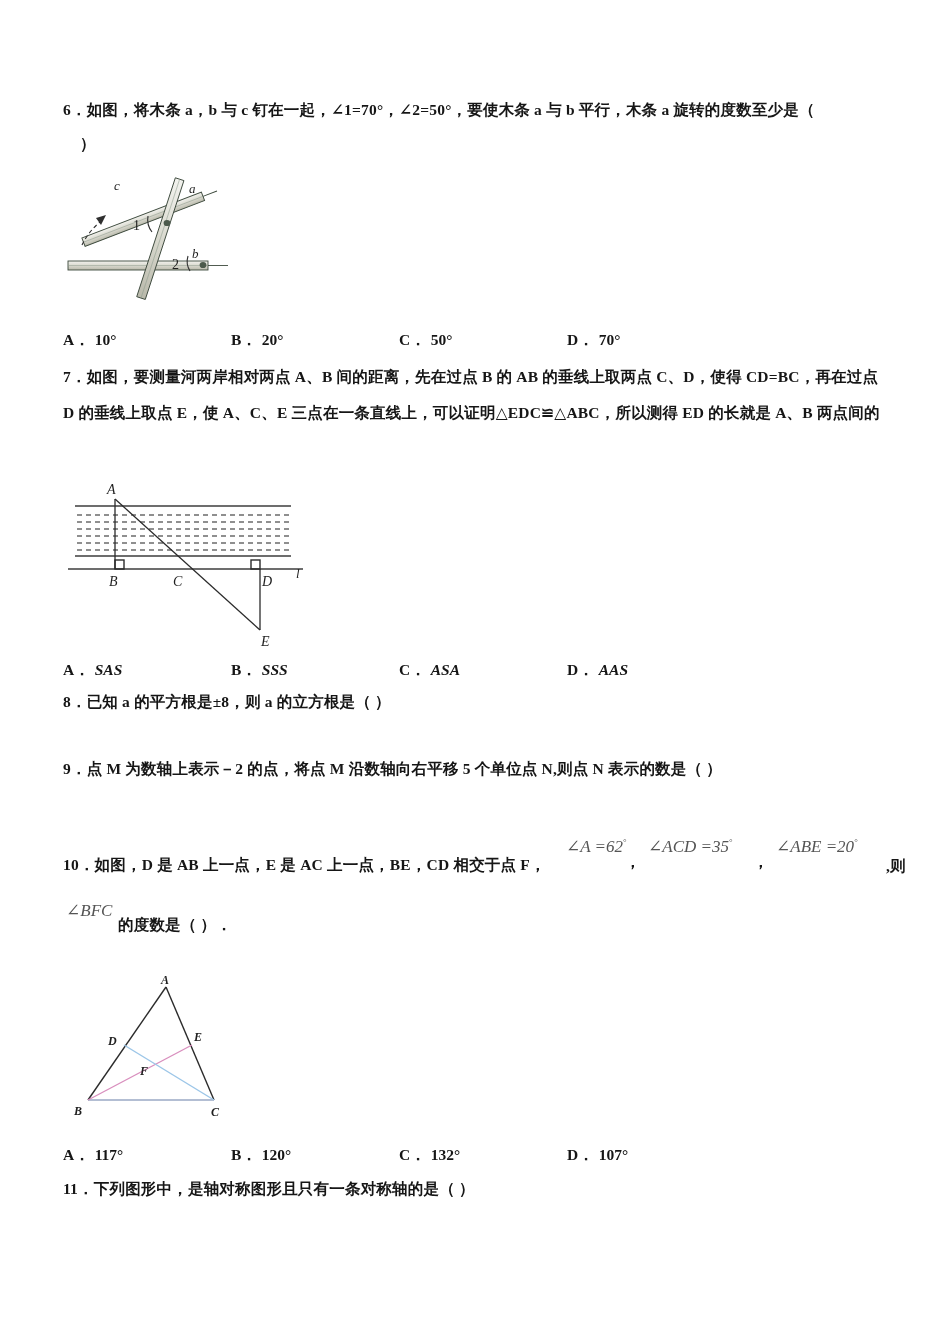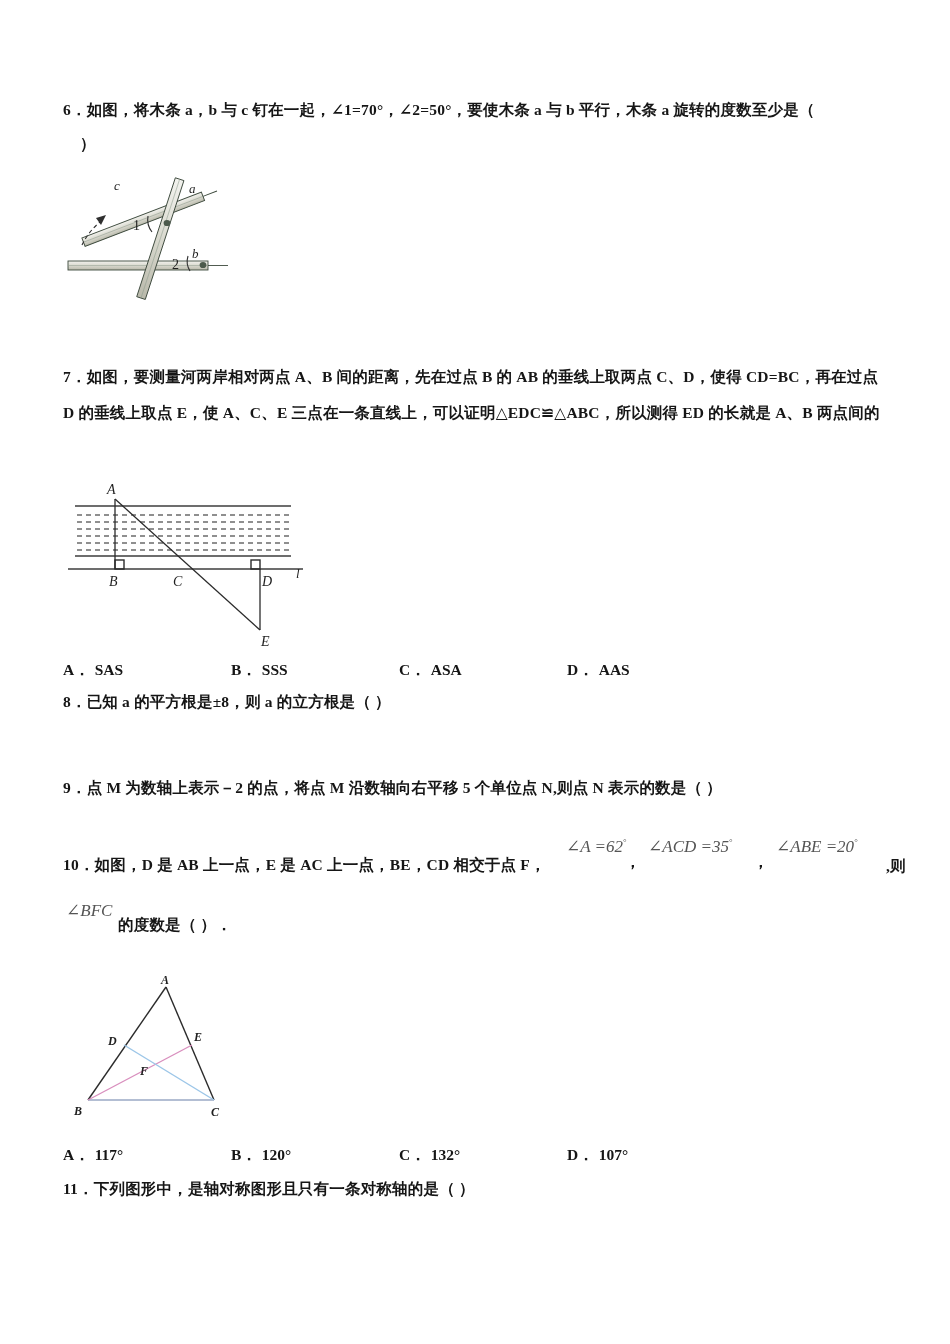--- a/index.html
+++ b/index.html
@@ -48,20 +48,21 @@
     font-weight: 700;
     color: #161616;
     white-space: nowrap;
   }
   .opt.i0 { left: 0px; }
   .opt.i1 { left: 168px; }
   .opt.i2 { left: 336px; }
   .opt.i3 { left: 504px; }
   .opt .lab { margin-right: 5px; }
   .opt.ital .val {
+    font-style: italic;
     font-family: "Liberation Serif", "DejaVu Serif", serif;
   }
 
   
   .mathrun {
     position: absolute;
     font-family: "Liberation Serif", "DejaVu Serif", serif;
     font-style: italic;
     font-size: 17px;
     color: #555555;
@@ -128,20 +129,34 @@
       </g>
 
       <text x="54" y="22" font-family="Liberation Serif, serif" font-style="italic" font-size="13" fill="#1f1f1f">c</text>
       <text x="129" y="25" font-family="Liberation Serif, serif" font-style="italic" font-size="13" fill="#1f1f1f">a</text>
       <text x="132" y="90" font-family="Liberation Serif, serif" font-style="italic" font-size="13" fill="#1f1f1f">b</text>
       <text x="73" y="62" font-family="Liberation Serif, serif" font-size="14" fill="#1f1f1f">1</text>
       <text x="112" y="101" font-family="Liberation Serif, serif" font-size="14" fill="#1f1f1f">2</text>
     </svg>
   </div>
 
+  <div class="opts" style="top:330px;">
+    <div class="opt i0">
+      <span class="lab">A．</span><span class="val">10°</span>
+    </div>
+    <div class="opt i1">
+      <span class="lab">B．</span><span class="val">20°</span>
+    </div>
+    <div class="opt i2">
+      <span class="lab">C．</span><span class="val">50°</span>
+    </div>
+    <div class="opt i3">
+      <span class="lab">D．</span><span class="val">70°</span>
+    </div>
+  </div>
 
   <div class="qline" style="left:45px; top:368px;">7．如图，要测量河两岸相对两点 A、B 间的距离，先在过点 B 的 AB 的垂线上取两点 C、D，使得 CD=BC，再在过点</div>
   <div class="qline" style="left:45px; top:404px;">D 的垂线上取点 E，使 A、C、E 三点在一条直线上，可以证明△EDC≌△ABC，所以测得 ED 的长就是 A、B 两点间的</div>
 
   <div class="fig" style="left:45px; top:474px;">
     <svg width="285" height="175" viewBox="0 0 285 175">
 
       <line x1="12" y1="32" x2="228" y2="32" stroke="#6d6d6d" stroke-width="1.8"></line>
 
       <line x1="12" y1="82" x2="228" y2="82" stroke="#6d6d6d" stroke-width="1.8"></line>
@@ -186,21 +201,21 @@
       <span class="lab">C．</span><span class="val">ASA</span>
     </div>
     <div class="opt i3 ital">
       <span class="lab">D．</span><span class="val">AAS</span>
     </div>
   </div>
 
   <div class="qline" style="left:45px; top:693px;">8．已知 a 的平方根是±8，则 a 的立方根是（    ）</div>
 
 
-  <div class="qline" style="left:45px; top:760px;margin-top:19px;">9．点 M 为数轴上表示－2 的点，将点 M 沿数轴向右平移 5 个单位点 N,则点 N 表示的数是（  ）</div>
+  <div class="qline" style="left:45px; top:760px;">9．点 M 为数轴上表示－2 的点，将点 M 沿数轴向右平移 5 个单位点 N,则点 N 表示的数是（  ）</div>
 
 
   <div class="qline" style="left:45px; top:856px;">10．如图，D 是 AB 上一点，E 是 AC 上一点，BE，CD 相交于点 F，</div>
 
   <div class="mathrun" style="left:548px; top:836px;">
     <span>∠A =62</span><sup>°</sup>
   </div>
   <div class="comma" style="left:607px; top:852px;">，</div>
 
   <div class="mathrun" style="left:630px; top:836px;">

